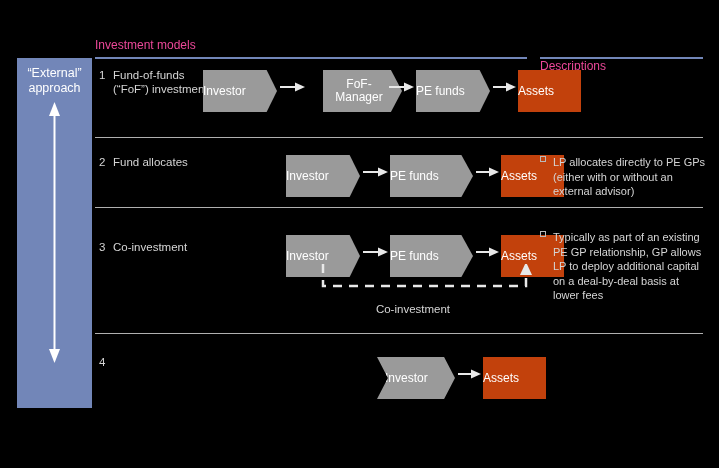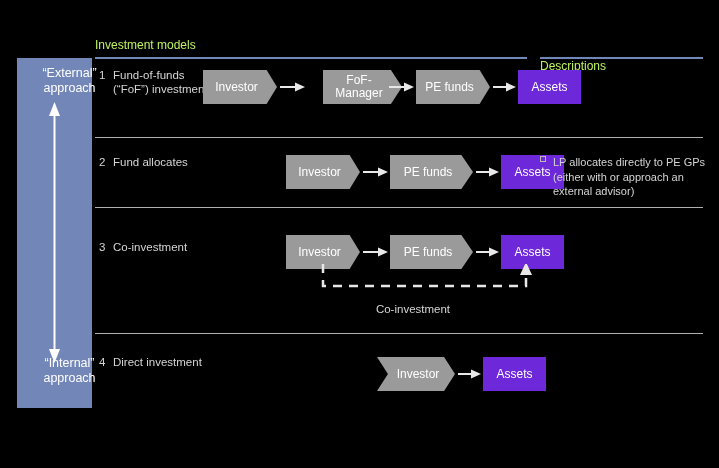--- a/index.html
+++ b/index.html
@@ -6,27 +6,27 @@
   body{width:719px;height:468px;overflow:hidden;
        font-family:"Liberation Sans","DejaVu Sans",sans-serif;
        color:#d8d8d8;-webkit-font-smoothing:antialiased;}
 
   #slide{position:relative;width:719px;height:468px;background:#000;}
 
   
   .approach-bar{position:absolute;left:17px;top:58px;width:75px;height:350px;
                 background:#7286b8;}
   .approach-cap{position:absolute;left:17px;width:75px;text-align:center;
-                color:#ffffff;font-size:12.5px;line-height:15px;margin-left:15px;}
+                color:#ffffff;font-size:12.5px;line-height:15px;}
   .approach-cap.top{top:66px;}
   .approach-cap.bottom{top:356px;}
   .approach-arrow{position:absolute;left:17px;top:100px;width:75px;height:265px;}
 
   
-  .col-head{position:absolute;font-size:12px;color:#bef264;}
+  .col-head{position:absolute;font-size:12px;color:#ec4899;}
   .col-head.models{left:95px;top:38px;}
   .col-head.desc{left:540px;top:38px;margin-top:21px;}
   .head-rule{position:absolute;height:2px;background:#7286b8;}
   .head-rule.models{left:95px;top:57px;width:432px;}
   .head-rule.desc{left:540px;top:57px;width:163px;}
 
   
   .divider{position:absolute;left:95px;width:608px;height:1px;
            background:#cfcfcf;opacity:.85;}
   .divider.d1{top:137px;}
@@ -42,31 +42,31 @@
   .rl3{left:99px;top:240px;}
   .rl4{left:99px;top:355px;}
 
   
   .flow{position:absolute;height:34px;}
   .f1{left:203px;top:70px;}
   .f2{left:286px;top:155px;}
   .f3{left:286px;top:235px;}
   .f4{left:377px;top:357px;}
 
-  .node{position:absolute;top:0;height:34px;display:flex;align-items:center;
-        justify-content:center;font-size:12px;color:#ffffff;
+  .node{position:absolute;top:0;height:42px;display:flex;align-items:center;
+        font-size:12px;color:#ffffff;
         box-sizing:border-box;}
   .node.chev{background:#9a9a9a;}
   .node.chev.plain{ -webkit-clip-path:polygon(0 0,86% 0,100% 50%,86% 100%,0 100%);
                     clip-path:polygon(0 0,86% 0,100% 50%,86% 100%,0 100%);}
   .node.chev.notched{ -webkit-clip-path:polygon(0 0,86% 0,100% 50%,86% 100%,0 100%,14% 50%);
                       clip-path:polygon(0 0,86% 0,100% 50%,86% 100%,0 100%,14% 50%);}
   .node.chev .lbl{margin-right:7px;text-align:center;line-height:13px;}
   .node.chev.notched .lbl{margin-left:8px;margin-right:4px;}
-  .node.box{background:#6d28d9;}
+  .node.box{background:#c2410c;}
   .node.box .lbl{text-align:center;}
 
   .conn{position:absolute;top:10px;height:14px;}
 
   
   .coinv-svg{position:absolute;left:286px;top:264px;}
   .coinv-label{position:absolute;left:286px;top:303px;width:254px;text-align:center;
                font-size:11.5px;color:#d5d5d5;}
 
   
@@ -80,21 +80,20 @@
   .di3{top:230px;}
   .di4{top:357px;}
 </style>
 </head>
 <body>
 
 <div id="slide">
 
   <div class="approach-bar"></div>
   <div class="approach-cap top">“External” approach</div>
-  <div class="approach-cap bottom">“Internal” approach</div>
   <svg class="approach-arrow" viewBox="0 0 75 265">
     <line x1="37.5" y1="14" x2="37.5" y2="251" stroke="#ffffff" stroke-width="2"></line>
     <polygon points="37.5,2 32,16 43,16" fill="#ffffff"></polygon>
     <polygon points="37.5,263 32,249 43,249" fill="#ffffff"></polygon>
   </svg>
 
   <div class="col-head models">Investment models</div>
   <div class="head-rule models"></div>
   <div class="col-head desc">Descriptions</div>
   <div class="head-rule desc"></div>
@@ -110,21 +109,20 @@
   <div class="row-label rl2">
     <span class="num">2</span>
     <span class="txt">Fund allocates</span>
   </div>
   <div class="row-label rl3">
     <span class="num">3</span>
     <span class="txt">Co-investment</span>
   </div>
   <div class="row-label rl4">
     <span class="num">4</span>
-    <span class="txt">Direct investment</span>
   </div>
 
   <div class="flow f1">
     <div class="node chev plain" style="left:0;width:74px;">
       <span class="lbl">Investor</span>
     </div>
     <svg class="conn" style="left:76px;width:28px;" viewBox="0 0 28 14">
       <line x1="1" y1="7" x2="18" y2="7" stroke="#e8e8e8" stroke-width="2"></line>
       <polygon points="26,7 16,2.5 16,11.5" fill="#e8e8e8"></polygon>
     </svg>
@@ -201,16 +199,20 @@
       <line x1="1" y1="7" x2="16" y2="7" stroke="#e8e8e8" stroke-width="2"></line>
       <polygon points="24,7 14,2.5 14,11.5" fill="#e8e8e8"></polygon>
     </svg>
     <div class="node box" style="left:106px;width:63px;">
       <span class="lbl">Assets</span>
     </div>
   </div>
 
   <div class="desc-item di2">
     <span class="bullet"></span>
-    <span class="body">LP allocates directly to PE GPs (either with or approach an external advisor)</span>
+    <span class="body">LP allocates directly to PE GPs (either with or without an external advisor)</span>
+  </div>
+  <div class="desc-item di3">
+    <span class="bullet"></span>
+    <span class="body">Typically as part of an existing PE GP relationship, GP allows LP to deploy additional capital on a deal-by-deal basis at lower fees</span>
   </div>
 
 </div>
 
 </body></html>

